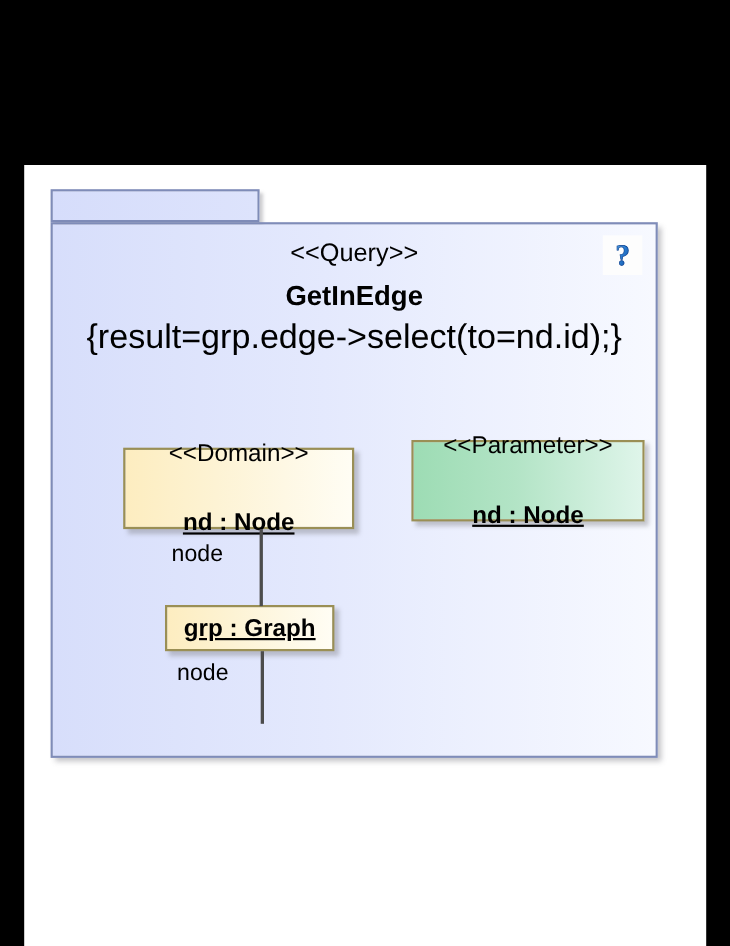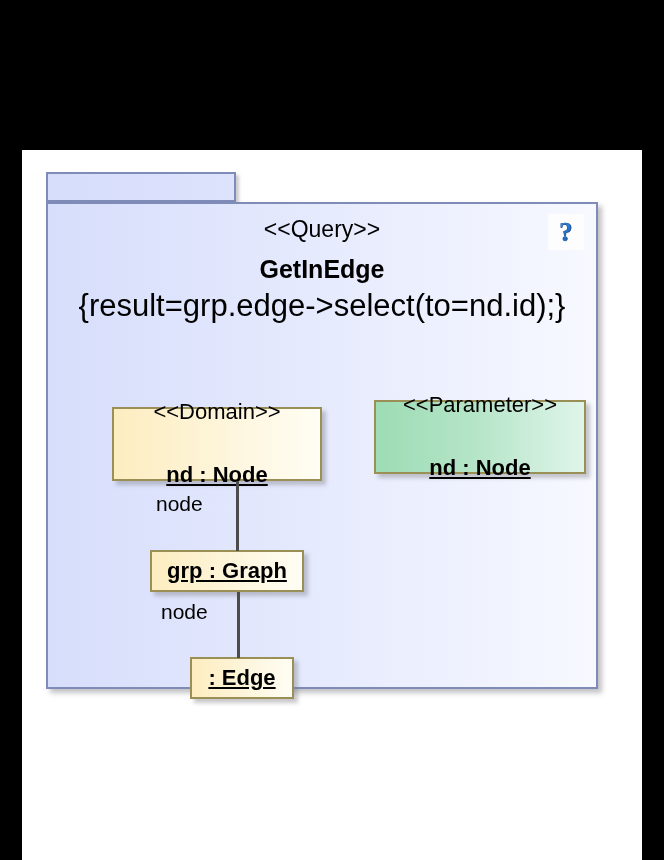--- a/index.html
+++ b/index.html
@@ -189,23 +189,20 @@
 
     <div id="box-parameter" class="obj-box green">
       <div class="obj-stereo">&lt;&lt;Parameter&gt;&gt;</div>
       <div class="obj-name">nd : Node</div>
     </div>
 
     <div id="box-graph" class="obj-box yellow">
       <div class="obj-name-only">grp : Graph</div>
     </div>
 
-    <div id="box-edge" class="obj-box yellow">
-      <div class="obj-name-only">: Edge</div>
-    </div>
 
     <div id="conn-node" class="connector"></div>
     <div id="label-node" class="edge-label">node</div>
 
     <div id="conn-edge" class="connector"></div>
     <div id="label-edge" class="edge-label">node</div>
 
   </div>
 </div>
 

